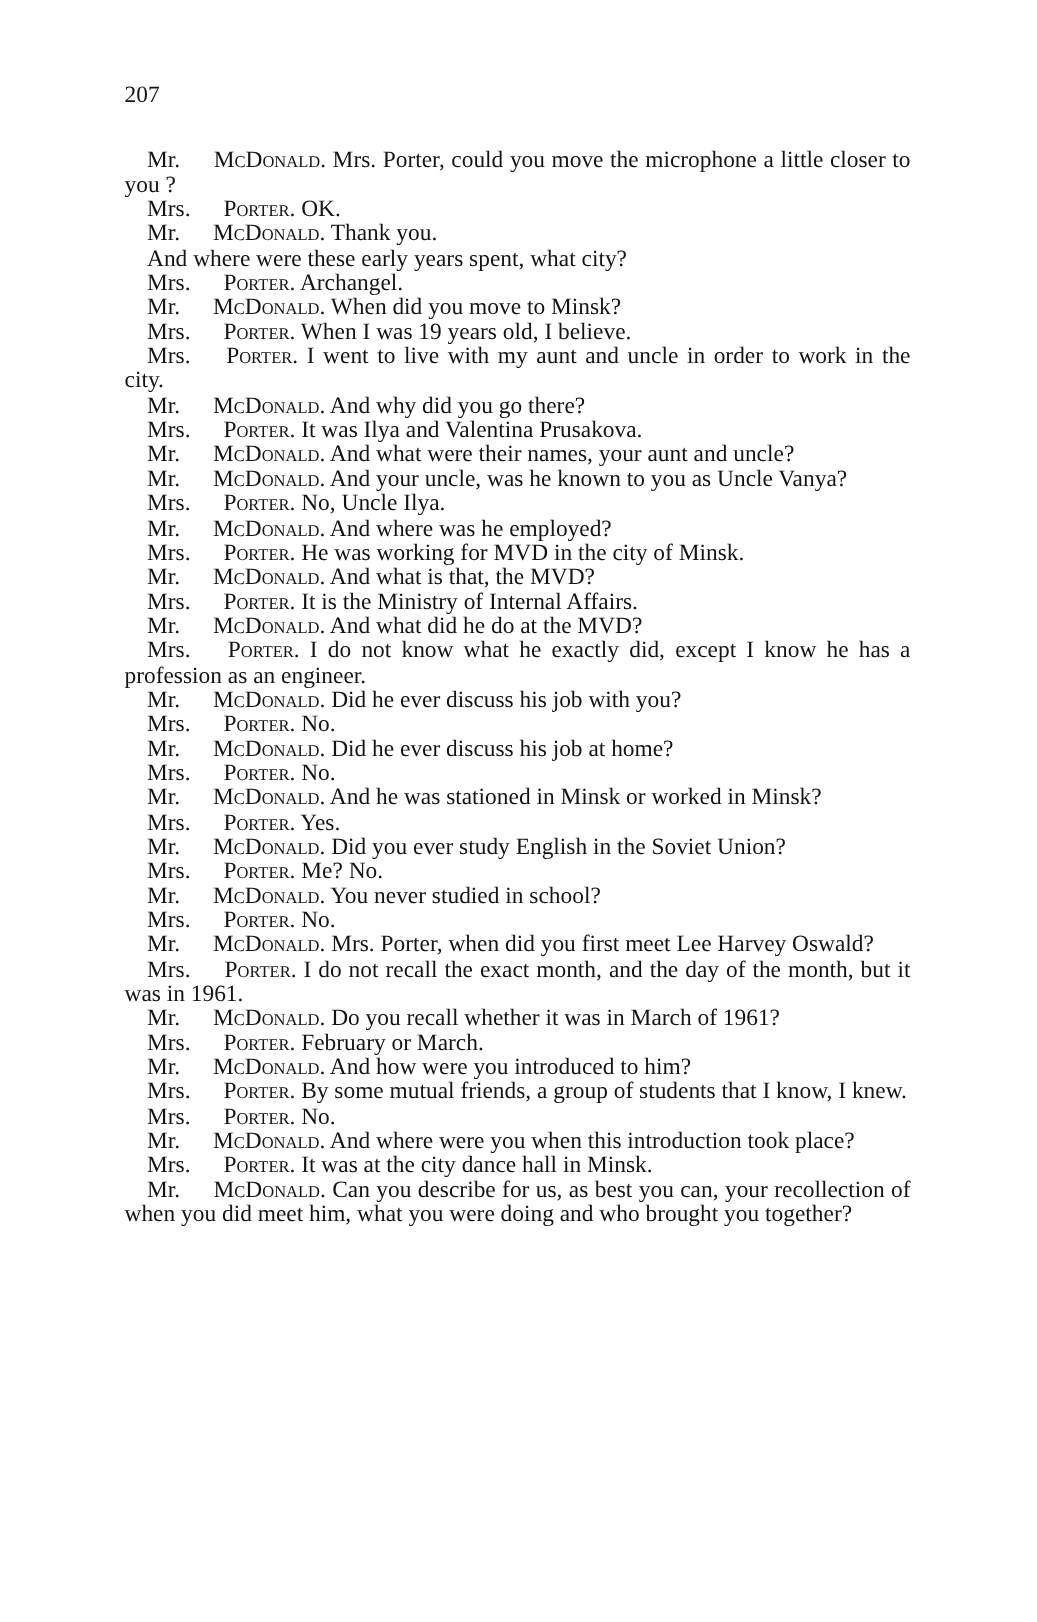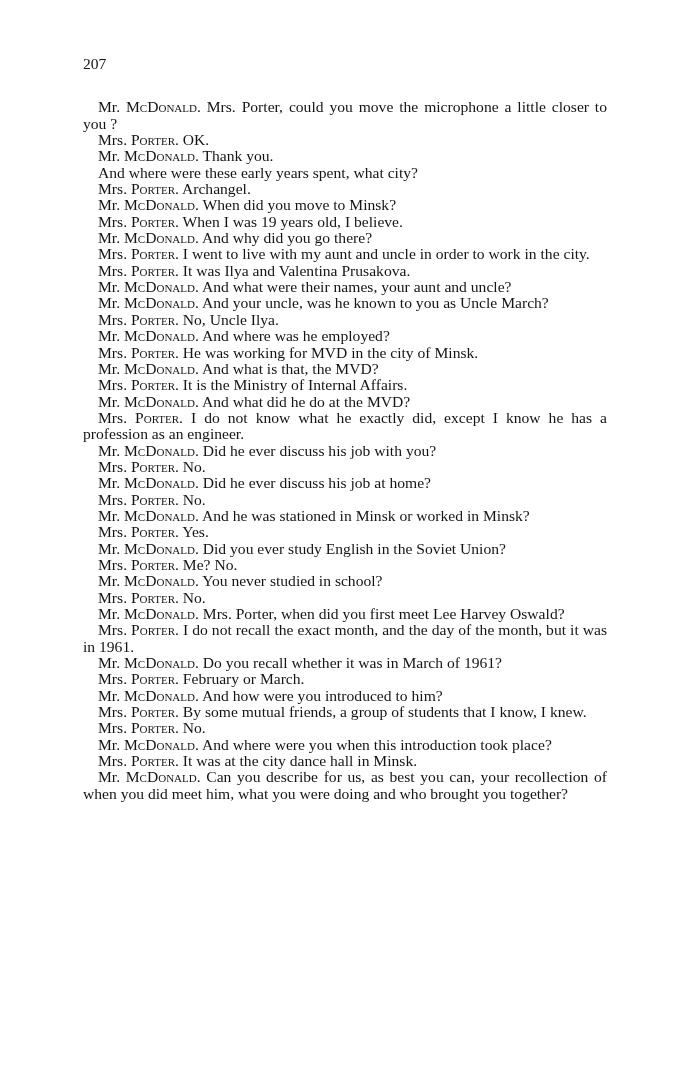--- a/index.html
+++ b/index.html
@@ -6,40 +6,40 @@
   body { width: 691px; height: 1081px; position: relative; overflow: hidden; }
   .page {
     position: absolute; left: 83px; top: 56px; width: 524px;
     font-family: "Liberation Serif", "DejaVu Serif", serif;
     color: #141414;
     font-size: 15.6px;
     line-height: 16.35px;
   }
   .page-number { margin-bottom: 27px; font-size: 15.6px; }
   .para { text-indent: 15px; text-align: justify; margin: 0; }
-  .sc { font-variant: small-caps; }
+  .sc { font-variant: small-caps; margin-left: 18px; }
 </style>
 </head>
 <body>
 
 <div class="page">
   <div class="page-number">207</div>
   <div id="transcript">
       <p class="para"><span><span>Mr. </span><span class="sc">McDonald.</span></span> <span>Mrs. Porter, could you move the microphone a little closer to you ?</span></p>
       <p class="para"><span><span>Mrs. </span><span class="sc">Porter.</span></span> <span>OK.</span></p>
       <p class="para"><span><span>Mr. </span><span class="sc">McDonald.</span></span> <span>Thank you.</span></p>
       <p class="para"><span>And where were these early years spent, what city?</span></p>
       <p class="para"><span><span>Mrs. </span><span class="sc">Porter.</span></span> <span>Archangel.</span></p>
       <p class="para"><span><span>Mr. </span><span class="sc">McDonald.</span></span> <span>When did you move to Minsk?</span></p>
       <p class="para"><span><span>Mrs. </span><span class="sc">Porter.</span></span> <span>When I was 19 years old, I believe.</span></p>
+      <p class="para"><span><span>Mrs. </span><span class="sc">Porter.</span></span> <span>I went to live with my aunt and uncle in order to work in the city.</span></p>
       <p class="para"><span><span>Mr. </span><span class="sc">McDonald.</span></span> <span>And why did you go there?</span></p>
-      <p class="para"><span><span>Mrs. </span><span class="sc">Porter.</span></span> <span>I went to live with my aunt and uncle in order to work in the city.</span></p>
       <p class="para"><span><span>Mrs. </span><span class="sc">Porter.</span></span> <span>It was Ilya and Valentina Prusakova.</span></p>
       <p class="para"><span><span>Mr. </span><span class="sc">McDonald.</span></span> <span>And what were their names, your aunt and uncle?</span></p>
-      <p class="para"><span><span>Mr. </span><span class="sc">McDonald.</span></span> <span>And your uncle, was he known to you as Uncle March?</span></p>
+      <p class="para"><span><span>Mr. </span><span class="sc">McDonald.</span></span> <span>And your uncle, was he known to you as Uncle Vanya?</span></p>
       <p class="para"><span><span>Mrs. </span><span class="sc">Porter.</span></span> <span>No, Uncle Ilya.</span></p>
       <p class="para"><span><span>Mr. </span><span class="sc">McDonald.</span></span> <span>And where was he employed?</span></p>
       <p class="para"><span><span>Mrs. </span><span class="sc">Porter.</span></span> <span>He was working for MVD in the city of Minsk.</span></p>
       <p class="para"><span><span>Mr. </span><span class="sc">McDonald.</span></span> <span>And what is that, the MVD?</span></p>
       <p class="para"><span><span>Mrs. </span><span class="sc">Porter.</span></span> <span>It is the Ministry of Internal Affairs.</span></p>
       <p class="para"><span><span>Mr. </span><span class="sc">McDonald.</span></span> <span>And what did he do at the MVD?</span></p>
       <p class="para"><span><span>Mrs. </span><span class="sc">Porter.</span></span> <span>I do not know what he exactly did, except I know he has a profession as an engineer.</span></p>
       <p class="para"><span><span>Mr. </span><span class="sc">McDonald.</span></span> <span>Did he ever discuss his job with you?</span></p>
       <p class="para"><span><span>Mrs. </span><span class="sc">Porter.</span></span> <span>No.</span></p>
       <p class="para"><span><span>Mr. </span><span class="sc">McDonald.</span></span> <span>Did he ever discuss his job at home?</span></p>

